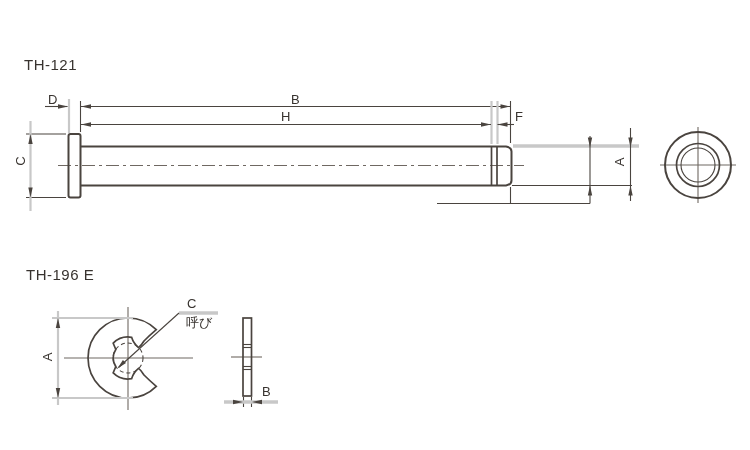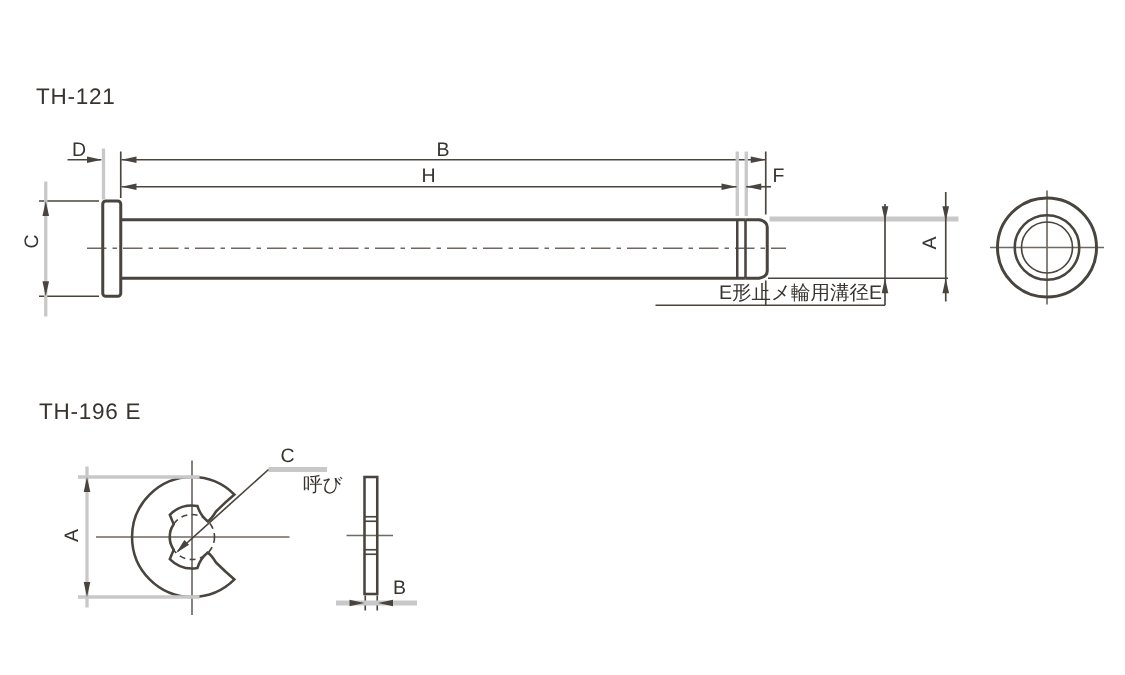--- a/index.html
+++ b/index.html
@@ -153,22 +153,21 @@
   </svg>
 
   <div class="lbl title" style="left:24px;top:58px;">TH-121</div>
 
   <div class="lbl" style="left:48px;top:93px;">D</div>
   <div class="lbl" style="left:291px;top:93px;">B</div>
   <div class="lbl" style="left:281px;top:110px;">H</div>
   <div class="lbl" style="left:515px;top:110px;">F</div>
   <div class="lbl rot" style="left:13px;top:154px;">C</div>
   <div class="lbl rot" style="left:612px;top:155px;">A</div>
-  <div class="lbl note" style="left:436px;top:188px;">E形止メ輪用溝径E</div>
 
   <div class="lbl title" style="left:26px;top:268px;">TH-196 E</div>
 
   <div class="lbl" style="left:187px;top:297px;">C</div>
-  <div class="lbl" style="left:202px;top:316px;">呼び</div>
+  <div class="lbl" style="left:186px;top:316px;">呼び</div>
   <div class="lbl rot" style="left:40px;top:350px;">A</div>
   <div class="lbl" style="left:262px;top:385px;">B</div>
 
 </div>
 
 </body></html>

